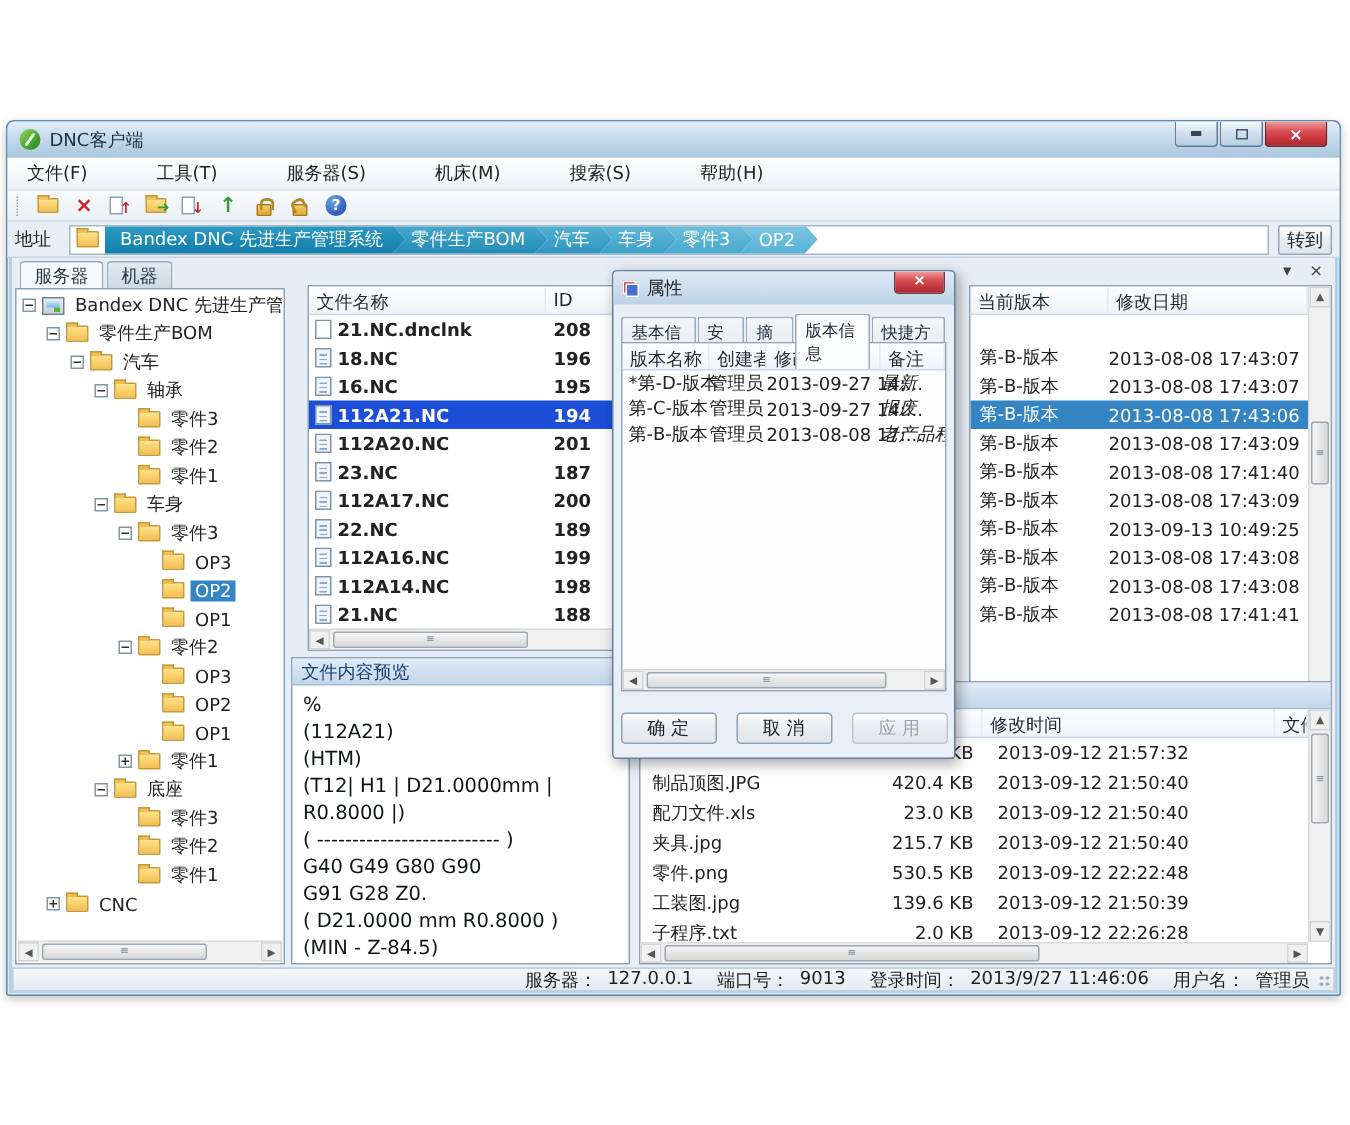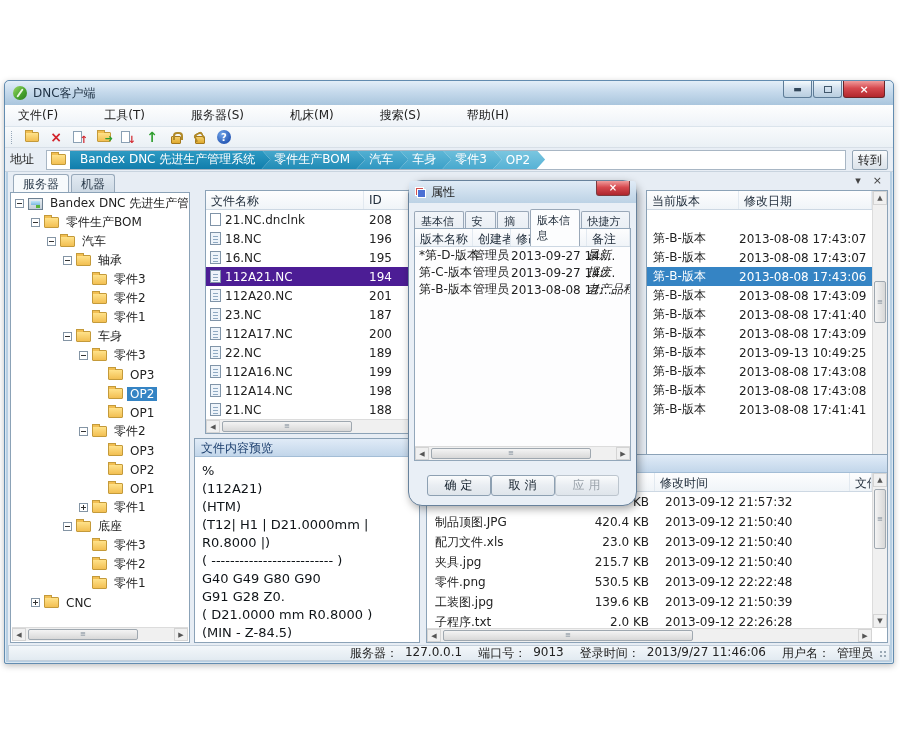--- a/index.html
+++ b/index.html
@@ -93,24 +93,24 @@
   .right-zone { position:absolute; left:186px; right:2px; top:2px; bottom:2px; }
   .zone-strip { height:16px; position:relative; }
   .strip-ctrl { position:absolute; right:6px; top:0; display:flex; gap:12px; color:#444; font-size:11px; }
 
   .panel { background:#fff; border:1px solid #8ba2b7; position:absolute; overflow:hidden;}
   .lv-header { height:19px; display:flex; background:linear-gradient(#fdfdfe,#f0f4f8); border-bottom:1px solid #cdd8e3; }
   .hcell { padding:2px 5px; border-right:1px solid #e2e9f0; color:#1d2a38; white-space:nowrap; overflow:hidden;}
 
   .list-left { left:11px; top:16px; width:226px; height:244px; }
   .list-left .hc-name { width:158px; } .list-left .hc-id { flex:1; }
-  .flrow { height:19px; display:flex; align-items:center; }
+  .flrow { height:19px; display:flex; align-items:center;font-weight:bold; }
   .flrow .nm { width:158px; display:flex; align-items:center; gap:4px; padding-left:4px; overflow:hidden; white-space:nowrap;}
   .flrow .idv { flex:1; padding-left:5px; }
-  .flrow.selected { background:#4c1d95; color:#fff; }
+  .flrow.selected { background:#1d4ed8; color:#fff; }
   .doci { width:11px; height:13px; background:#fff; border:1px solid #8094a8; position:relative; flex:none;}
   .doci.nc { background:#eef4fa; }
   .doci.nc::after { content:""; position:absolute; left:2px; right:2px; top:3px; height:7px;
     background:repeating-linear-gradient(180deg,#8fa9c2 0,#8fa9c2 1px,transparent 1px,transparent 3px); }
   .list-left .sb-h { position:absolute; left:0; right:0; bottom:0; }
 
   .list-right { right:0; top:16px; width:242px; height:306px; }
   .list-right .hc-ver { width:92px; } .list-right .hc-date { flex:1; }
   .vrow { height:19px; display:flex; align-items:center; margin-right:15px;}
   .vrow .ver { width:92px; padding-left:6px; white-space:nowrap;}
@@ -129,40 +129,40 @@
   .arow { height:20px; display:flex; align-items:center; margin-right:15px; font-size:12px;}
   .arow .an { width:152px; padding-left:8px; white-space:nowrap; overflow:hidden;}
   .arow .as { width:76px; text-align:right; padding-right:6px; white-space:nowrap;}
   .arow .at { width:195px; padding-left:10px; white-space:nowrap;}
   .arow .af { flex:1; }
   .attach-panel .sb-v { top:18px; bottom:14px; right:0; }
   .attach-panel .sb-h { position:absolute; left:0; right:15px; bottom:0; }
 
   
   .dialog { position:absolute; left:408px; top:180px; width:229px; height:326px; background:#e9eff6;
-    border:1px solid #68829c; border-radius:14px; box-shadow:2px 3px 9px rgba(0,0,0,.35); z-index:50; }
+    border:1px solid #68829c; border-radius:3px; box-shadow:2px 3px 9px rgba(0,0,0,.35); z-index:50; }
   .dlg-title { height:22px; display:flex; align-items:center; gap:5px; padding-left:6px;
     background:linear-gradient(#e0ebf6,#bcd2e5); border-radius:3px 3px 0 0; position:relative; }
   .dlg-icon { width:11px; height:11px; position:relative; flex:none;}
   .dlg-icon::before { content:""; position:absolute; left:0; top:0; width:7px; height:7px; background:#d2504e; border:1px solid #fff;}
   .dlg-icon::after { content:""; position:absolute; right:0; bottom:0; width:7px; height:7px; background:#4a6fd4; border:1px solid #fff;}
   .dlg-close { position:absolute; right:6px; top:0; width:34px; height:15px; border:1px solid #7c3a3e; border-top:none;
     background:linear-gradient(#f09c9c,#d6494f 45%,#ad262d); border-radius:0 0 3px 3px; color:#fff; text-align:center; line-height:13px; font-size:10px; font-weight:bold;}
   .dlg-tabs { display:flex; padding:6px 5px 0; position:relative; }
   .dtab { padding:2px 6px; font-size:11px; border:1px solid #9aa8b8; border-bottom:none; border-radius:2px 2px 0 0;
     background:linear-gradient(#f2f5f9,#dfe7ee); margin-right:1px; color:#1d2a38; position:relative; top:2px;}
   .dtab.active { background:#fcfdfe; top:0; padding-top:3px; padding-bottom:3px; z-index:3; }
   .dlg-body { position:absolute; left:5px; right:5px; top:47px; height:233px; background:#fdfdfe; border:1px solid #93a7ba; overflow:hidden;}
   .dlg-body .lv-header { height:18px; }
   .dc-name{width:58px;} .dc-cre{width:38px;} .dc-time{width:76px;} .dc-note{flex:1;}
   .drow { height:17px; display:flex; align-items:center; font-size:12px; }
   .drow .d1{width:58px; padding-left:4px; white-space:nowrap;} .drow .d2{width:38px; white-space:nowrap;}
   .drow .d3{width:76px; white-space:nowrap;} .drow .d4{flex:1; white-space:nowrap; overflow:hidden;font-style:italic;}
   .dlg-body .sb-h { position:absolute; left:0; right:0; bottom:0; }
-  .dlg-buttons { position:absolute; left:0; right:0; bottom:9px; display:flex; justify-content:center; }
+  .dlg-buttons { position:absolute; left:0; right:0; bottom:9px; display:flex; justify-content:center; gap:13px; }
   .dbtn { width:64px; height:21px; border:1px solid #8da0b2; border-radius:3px; font-size:12px; color:#14202c;
     background:linear-gradient(#fafbfc,#e9edf2 50%,#dfe5eb); text-align:center; line-height:19px;}
   .dbtn.disabled { color:#9aa2aa; border-color:#bcc5ce; }
 
   
   .statusbar { position:absolute; left:3px; right:3px; bottom:2px; height:16px;
     background:linear-gradient(#f3f7fa,#e2eaf1); border:1px solid #c3cfdb;
     display:flex; align-items:center; justify-content:flex-end; gap:16px; padding-right:16px; color:#222; }
   .seg { display:flex; gap:7px; white-space:nowrap; }
   .grip-corner { position:absolute; right:2px; bottom:2px; width:8px; height:8px;

